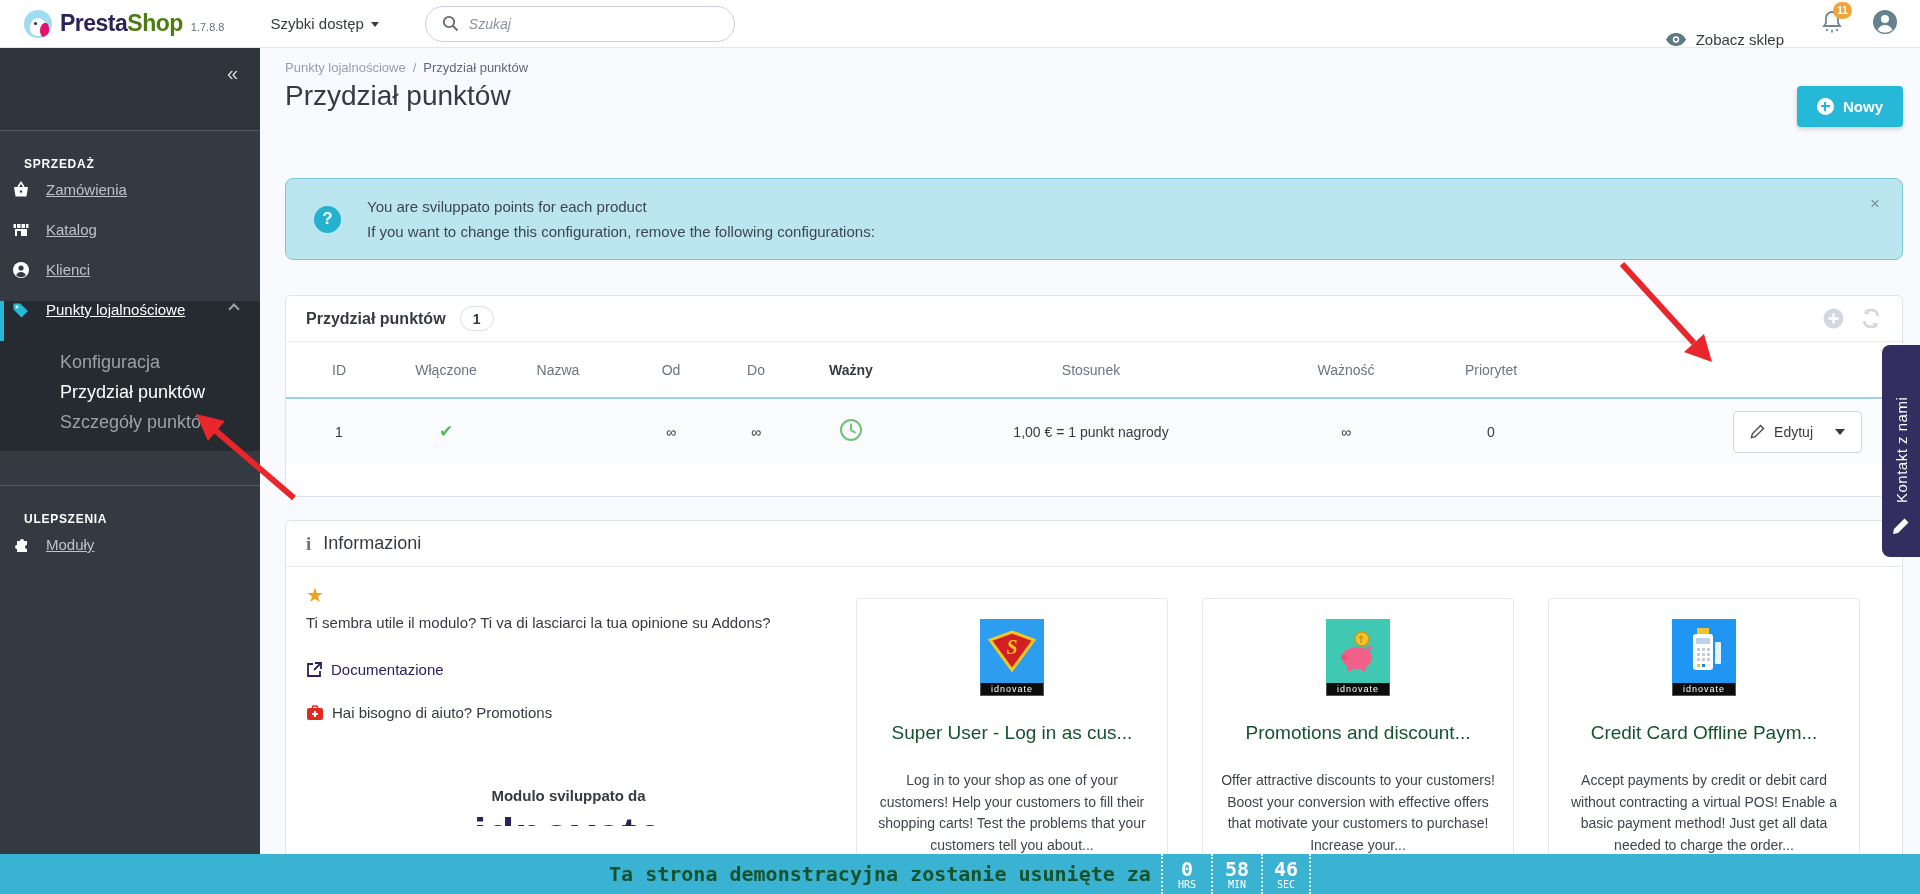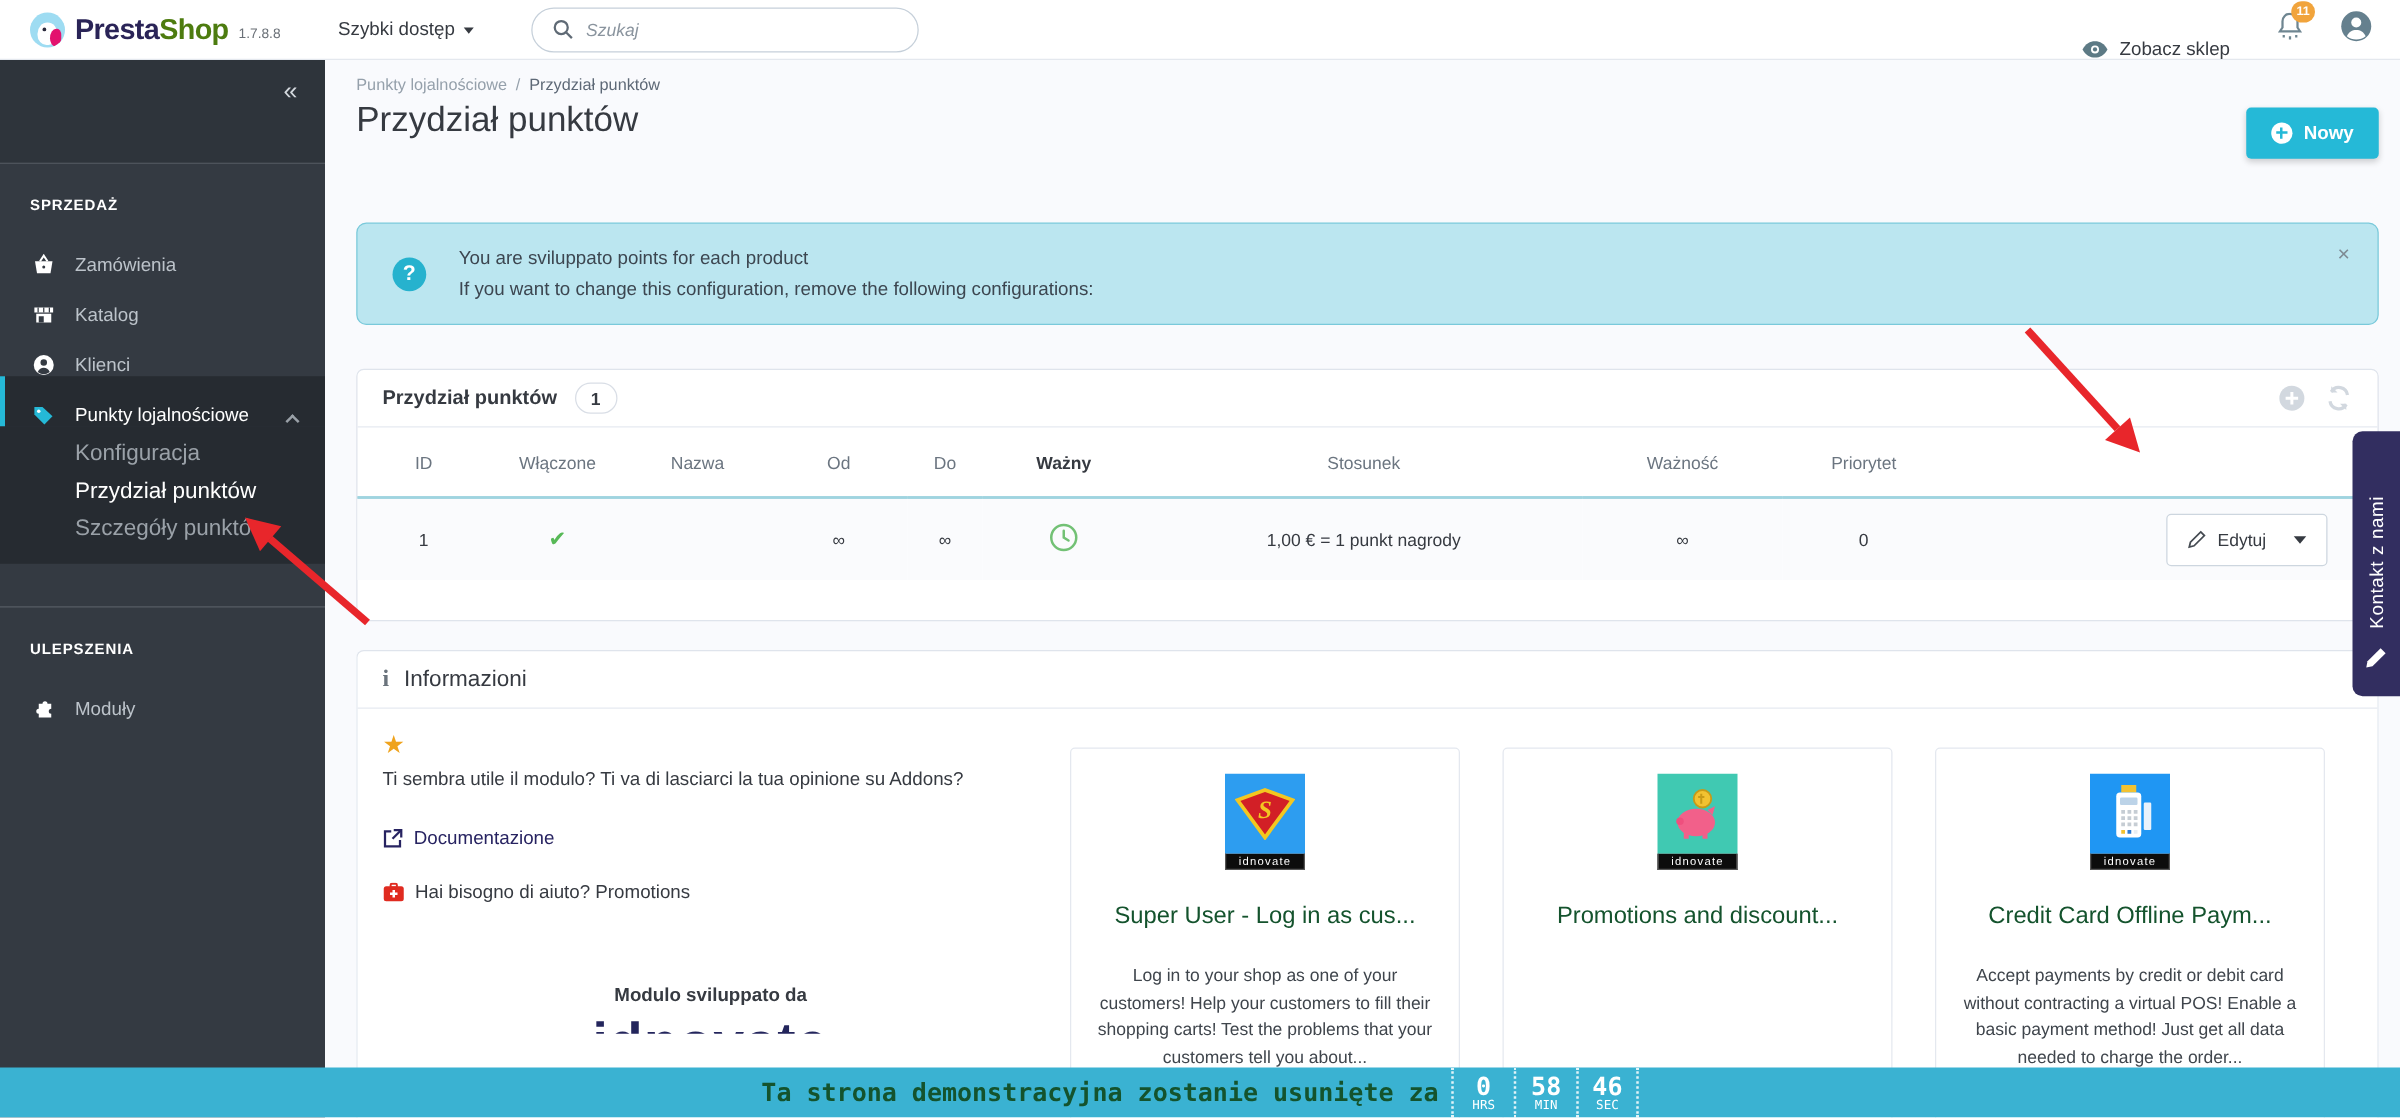--- a/index.html
+++ b/index.html
@@ -28,21 +28,21 @@
   .bell-wrap { position:relative; margin-left:38px; cursor:pointer; }
   .badge { position:absolute; top:-9px; right:-10px; min-width:19px; height:17px; background:#f1a43c; border-radius:9px; color:#fff; font-size:10px; font-weight:bold; display:flex; align-items:center; justify-content:center; padding:0 4px; }
   .avatar { margin-left:30px; cursor:pointer; }
 
   
   .sidebar { position:absolute; top:48px; left:0; width:260px; height:846px; background:#343a42; z-index:20; }
   .sidebar-top { height:82px; background:#2e343b; position:relative; }
   .collapse-btn { position:absolute; right:22px; top:14px; color:#d4d9de; font-size:20px; cursor:pointer; }
   .sidebar-divider { border-top:1px solid #565c64; margin:0 0; }
   .nav-section-title { font-size:12px; font-weight:bold; color:#fff; letter-spacing:0.06em; padding:26px 0 10px 24px; }
-  .nav-item { display:flex; align-items:flex-end; height:40px; padding-left:26px; color:#bcc3ca; font-size:15px; cursor:pointer; position:relative; }
+  .nav-item { display:flex; align-items:flex-start; height:40px; padding-left:12px; color:#bcc3ca; font-size:15px; cursor:pointer; position:relative;text-decoration:underline; }
   .nav-item .nav-ico { width:18px; height:18px; margin-right:16px; display:flex; align-items:center; justify-content:center; }
   .nav-item.active { color:#fff; background:#262b31; }
   .nav-item.active::before { content:""; position:absolute; left:0; top:0; bottom:0; width:4px; background:#25b9d7; }
   .chevron-up { width:8px; height:8px; border-left:2px solid #9aa1a8; border-top:2px solid #9aa1a8; transform:rotate(45deg); margin-left:auto; margin-right:22px; margin-top:4px; }
   .submenu { background:#262b31; padding:6px 0 14px 0; }
   .submenu-item { height:30px; line-height:30px; padding-left:60px; font-size:18px; color:#9aa1a8; cursor:pointer; }
   .submenu-item.active { color:#fff; }
   .sidebar-gap { height:34px; }
 
   
@@ -386,20 +386,21 @@
                   <ellipse cx="23" cy="31" rx="15" ry="11" fill="#f2608a"></ellipse>
                   <polygon points="32,21 38,18 36,25" fill="#f2608a"></polygon>
                   <rect x="13" y="39" width="4" height="5" fill="#f2608a"></rect>
                   <rect x="28" y="39" width="4" height="5" fill="#f2608a"></rect>
                   <circle cx="10" cy="30" r="3" fill="#ef4f7e"></circle>
                 </svg>
             </div>
             <div class="brand-strip">idnovate</div>
           </div>
           <div class="card-title">Promotions and discount...</div>
+          <div class="card-desc">Offer attractive discounts to your customers! Boost your conversion with effective offers that motivate your customers to purchase! Increase your...</div>
         </div>
 
         <div class="card">
           <div class="module-icon">
             <div class="icon-bg blue2">
               <svg width="48" height="50" viewBox="0 0 48 50">
                   <rect x="17" y="2" width="12" height="6" fill="#f2c231"></rect>
                   <rect x="13" y="8" width="20" height="36" rx="3" fill="#fff"></rect>
                   <rect x="16" y="12" width="14" height="6" rx="1" fill="#bcd3e8"></rect>
                   <g fill="#c6cdd4">

